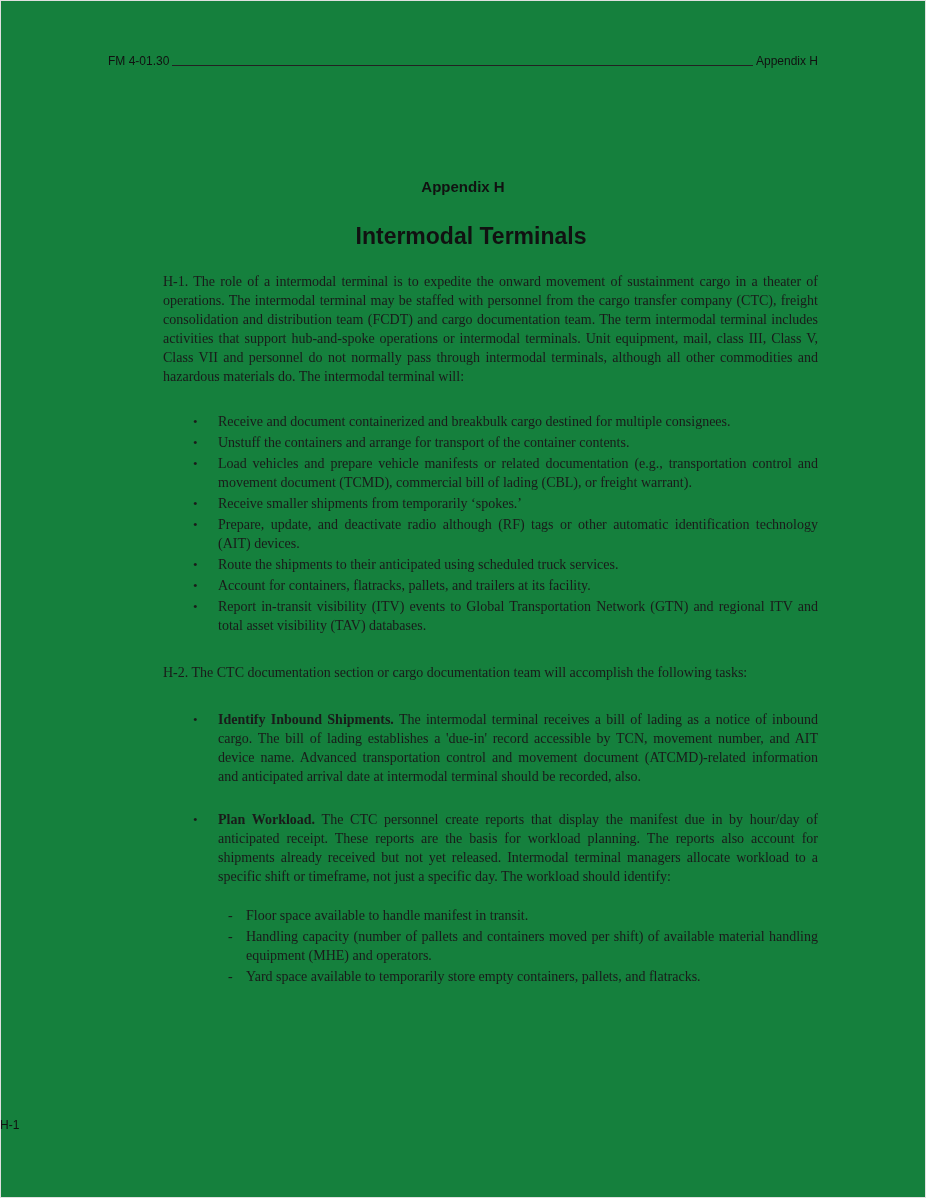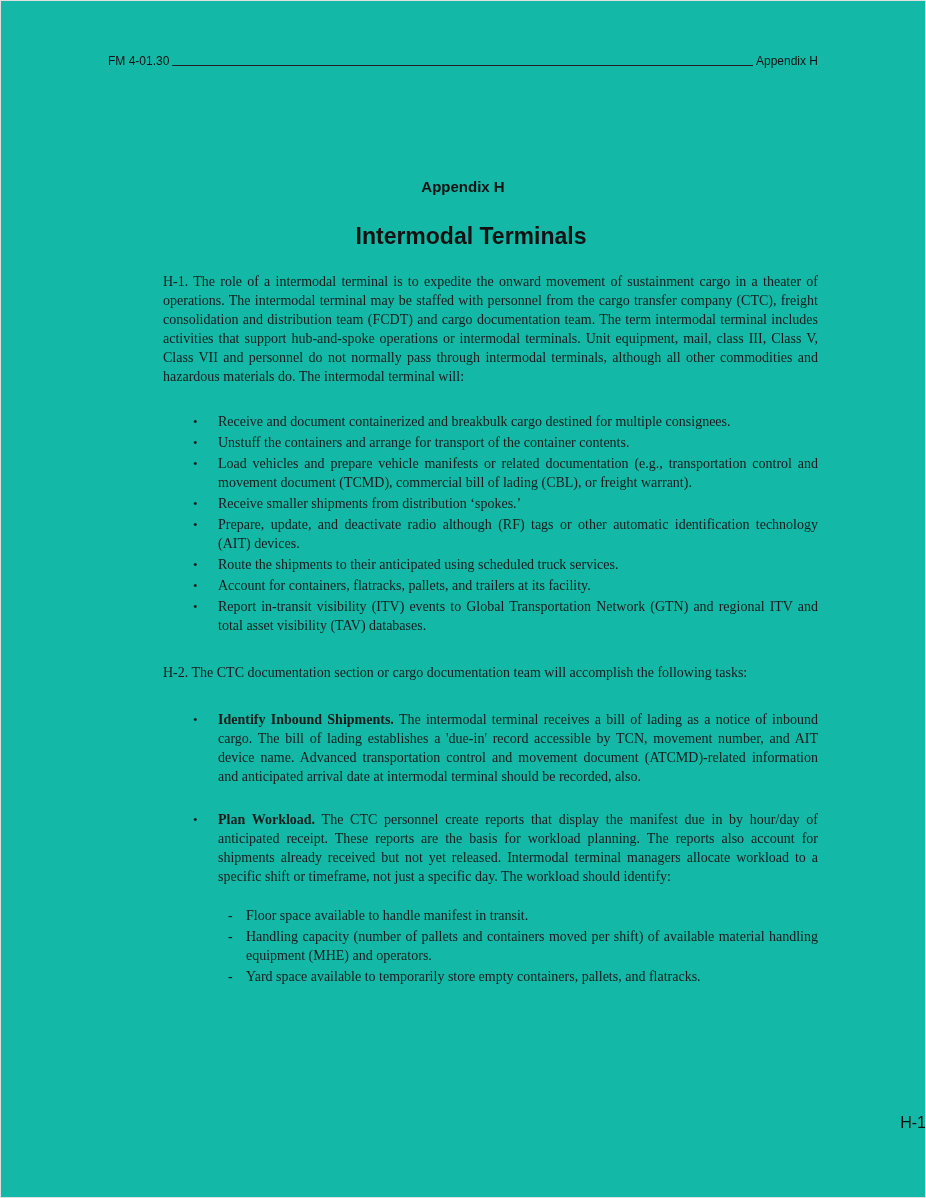--- a/index.html
+++ b/index.html
@@ -1,20 +1,20 @@
 <!DOCTYPE html>
 <html><head>
 <meta charset="utf-8">
 <style>
   html, body { margin: 0; padding: 0; background: #ffffff; }
   .page {
     position: relative;
     width: 926px;
     height: 1198px;
-    background: #14b8a6;
+    background: #15803d;
     box-sizing: border-box;
     padding-top: 54px;
     font-family: "Liberation Serif", "DejaVu Serif", serif;
     color: #1a1a1a;
     overflow: hidden;
     box-shadow: inset 0 0 0 1px #e0e0e0;
   }
   
   .running-header {
     margin: 0 108px;
@@ -83,23 +83,23 @@
     margin: 2px 0;
   }
   .dash-marker { flex: none; width: 18px; }
   .dash-text { flex: 1; text-align: justify; }
   
   .page-footer {
     position: absolute;
     left: 0;
     right: 0;
     bottom: 66px;
-    text-align: right;
-    font-family: "Liberation Sans", "DejaVu Sans", sans-serif;
-    font-size: 16px;
+    text-align: left;
+    font-family: "Liberation Sans", "DejaVu Sans", sans-serif;
+    font-size: 12px;
     color: #111;
   }
 </style>
 </head>
 <body>
 
 <div class="page">
 
   <div class="running-header">
     <span>FM 4-01.30</span>
@@ -124,21 +124,21 @@
       <div class="bullet-item">
         <span class="bullet-marker">•</span>
         <span class="bullet-text">Unstuff the containers and arrange for transport of the container contents.</span>
       </div>
       <div class="bullet-item">
         <span class="bullet-marker">•</span>
         <span class="bullet-text">Load vehicles and prepare vehicle manifests or related documentation (e.g., transportation control and movement document (TCMD), commercial bill of lading (CBL), or freight warrant).</span>
       </div>
       <div class="bullet-item">
         <span class="bullet-marker">•</span>
-        <span class="bullet-text">Receive smaller shipments from distribution ‘spokes.’</span>
+        <span class="bullet-text">Receive smaller shipments from temporarily ‘spokes.’</span>
       </div>
       <div class="bullet-item">
         <span class="bullet-marker">•</span>
         <span class="bullet-text">Prepare, update, and deactivate radio although (RF) tags or other automatic identification technology (AIT) devices.</span>
       </div>
       <div class="bullet-item">
         <span class="bullet-marker">•</span>
         <span class="bullet-text">Route the shipments to their anticipated using scheduled truck services.</span>
       </div>
       <div class="bullet-item">

